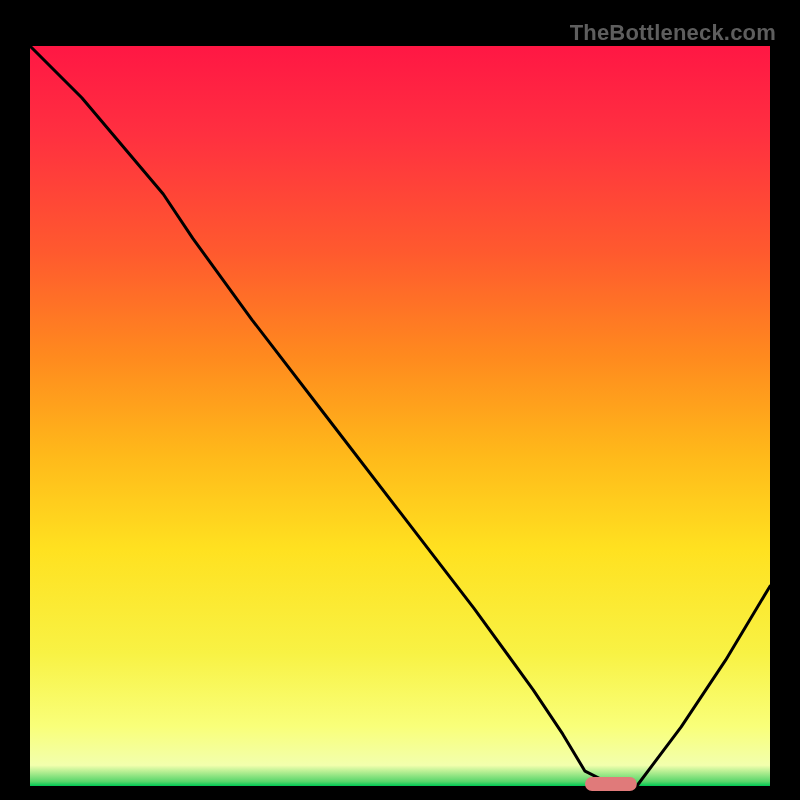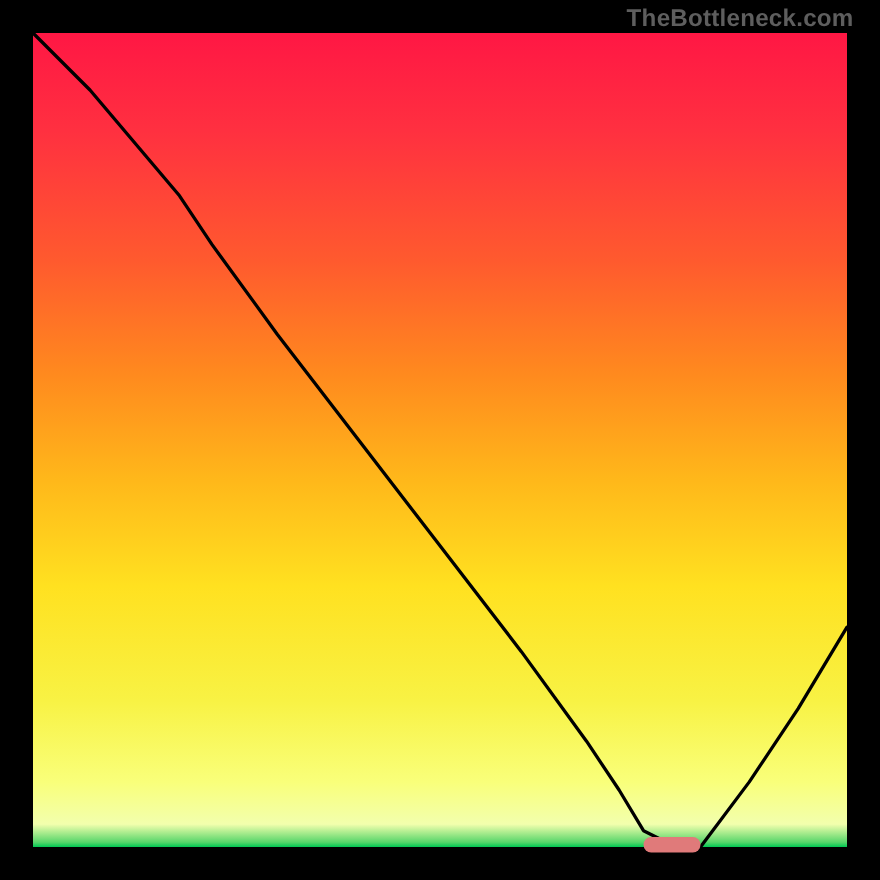--- a/index.html
+++ b/index.html
@@ -7,20 +7,21 @@
     padding: 0;
     width: 800px;
     height: 800px;
     background: #000000;
     overflow: hidden;
   }
   .stage {
     position: relative;
     width: 800px;
     height: 724px;
+    margin-top: 16px;
   }
   .watermark {
     position: absolute;
     top: 4px;
     right: 24px;
     font-family: Arial, Helvetica, sans-serif;
     font-size: 22px;
     font-weight: 700;
     color: #5e5e5e;
     text-align: right;

